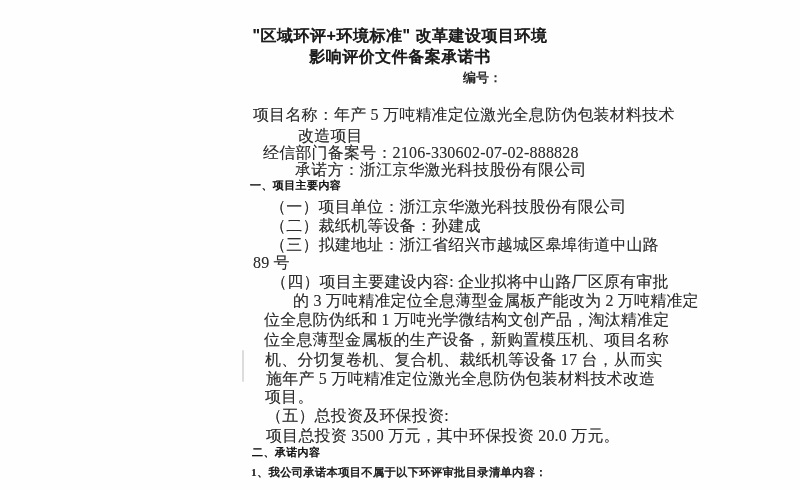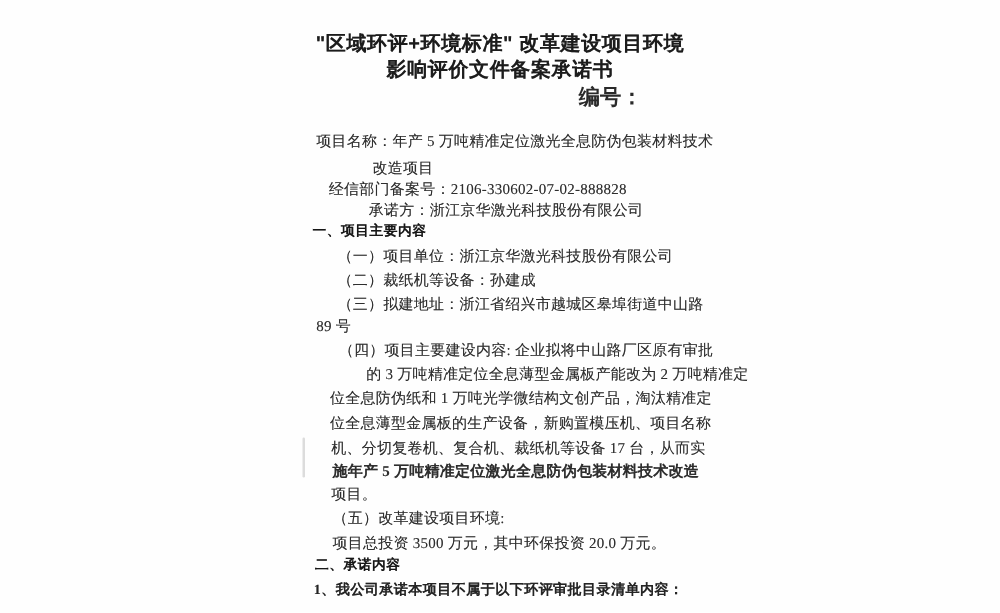--- a/index.html
+++ b/index.html
@@ -26,30 +26,30 @@
     line-height: 1;
     color: #1c1c1c;
     letter-spacing: 0.5px;
     text-shadow: 0 0 0.5px rgba(40,40,40,0.55);
     white-space: nowrap;
   }
   .doc-number {
     position: absolute;
     left: 463px;
     top: 71px;
-    font-family: Liberation Mono, monospace;
+    font-family: Liberation Sans, sans-serif;
     font-weight: 600;
-    font-size: 17px;
+    font-size: 13px;
     line-height: 1;
     color: #2a2a2a;
     white-space: nowrap;
   }
   .line {
     position: absolute;
-    font-size: 12px;
+    font-size: 16px;
     line-height: 1;
     color: #2e2e2e;
     white-space: nowrap;
     letter-spacing: 0.2px;
     text-shadow: 0 0 0.4px rgba(60,60,60,0.45);
   }
   .heading {
     font-family: "Liberation Sans", sans-serif;
     font-weight: bold;
     font-size: 11px;
@@ -92,23 +92,23 @@
   <div class="line" style="left:270px;top:199px;">（一）项目单位：浙江京华激光科技股份有限公司</div>
   <div class="line" style="left:270px;top:218px;">（二）裁纸机等设备：孙建成</div>
   <div class="line" style="left:270px;top:237px;">（三）拟建地址：浙江省绍兴市越城区皋埠街道中山路</div>
   <div class="line" style="left:253px;top:255px;">89 号</div>
 
   <div class="line" style="left:271px;top:274px;">（四）项目主要建设内容: 企业拟将中山路厂区原有审批</div>
   <div class="line" style="left:265px;top:293px;margin-left:28px;">的 3 万吨精准定位全息薄型金属板产能改为 2 万吨精准定</div>
   <div class="line" style="left:264px;top:312px;">位全息防伪纸和 1 万吨光学微结构文创产品，淘汰精准定</div>
   <div class="line" style="left:264px;top:332px;">位全息薄型金属板的生产设备，新购置模压机、项目名称</div>
   <div class="line" style="left:265px;top:352px;">机、分切复卷机、复合机、裁纸机等设备 17 台，从而实</div>
-  <div class="line" style="left:266px;top:371px;font-weight:bold;">施年产 5 万吨精准定位激光全息防伪包装材料技术改造</div>
+  <div class="line" style="left:266px;top:371px;">施年产 5 万吨精准定位激光全息防伪包装材料技术改造</div>
   <div class="line" style="left:265px;top:389px;">项目。</div>
 
-  <div class="line" style="left:266px;top:408px;">（五）改革建设项目环境:</div>
+  <div class="line" style="left:266px;top:408px;">（五）总投资及环保投资:</div>
   <div class="line" style="left:266px;top:428px;">项目总投资 3500 万元，其中环保投资 20.0 万元。</div>
 
   <div class="line heading" style="left:252px;top:447px;">二、承诺内容</div>
   <div class="line strong-line" style="left:251px;top:467px;">1、我公司承诺本项目不属于以下环评审批目录清单内容：</div>
 
   <div class="smudge"></div>
 </div>
 
 </body></html>

